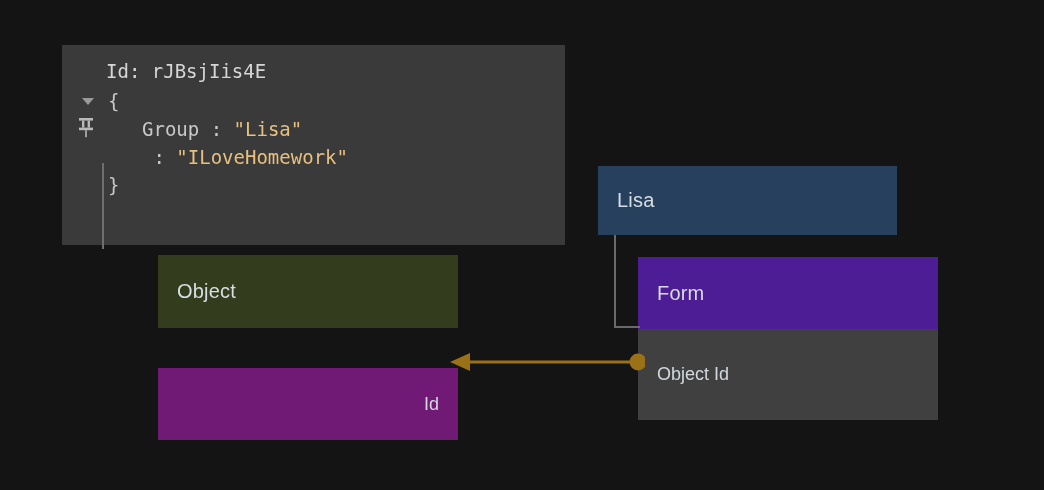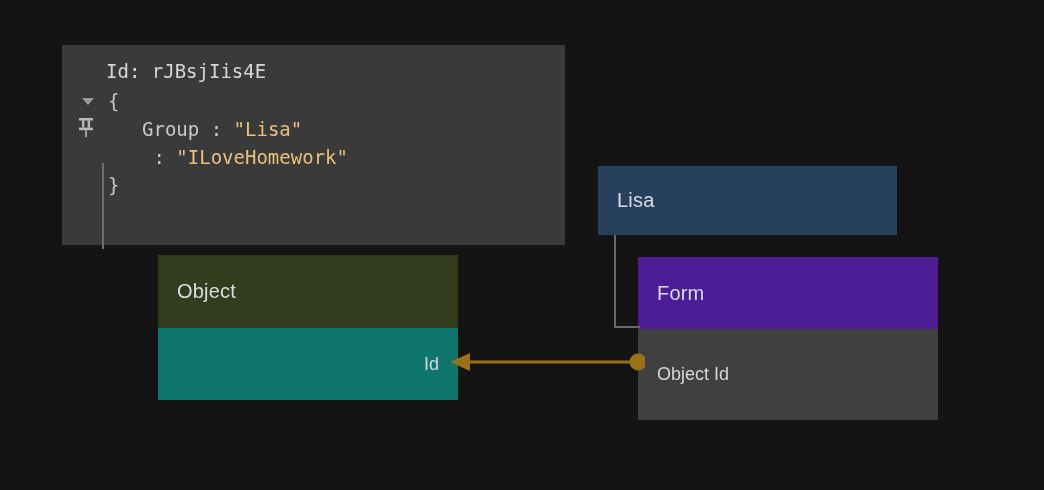--- a/index.html
+++ b/index.html
@@ -100,21 +100,21 @@
     align-items: center;
     box-sizing: border-box;
     color: #d2d8de;
     font-size: 18px;
     padding: 0 19px;
   }
 
   
   #box-object { left: 158px; top: 255px; width: 300px; height: 118px; }
   #box-object .ebox-header { height: 73px; background: #333d1d; }
-  #box-object .ebox-row { height: 72px; background: #0f766e; justify-content: flex-end; }
+  #box-object .ebox-row { height: 72px; background: #701a75; justify-content: flex-end; margin-top: 40px; }
 
   
   #box-group { left: 598px; top: 166px; width: 299px; height: 69px; }
   #box-group .ebox-header { height: 69px; background: #27405d; }
 
   
   #box-form { left: 638px; top: 257px; width: 300px; height: 145px; }
   #box-form .ebox-header { height: 72px; background: #4c1d95; }
   #box-form .ebox-row { height: 91px; background: #404040; justify-content: flex-start; }
 

